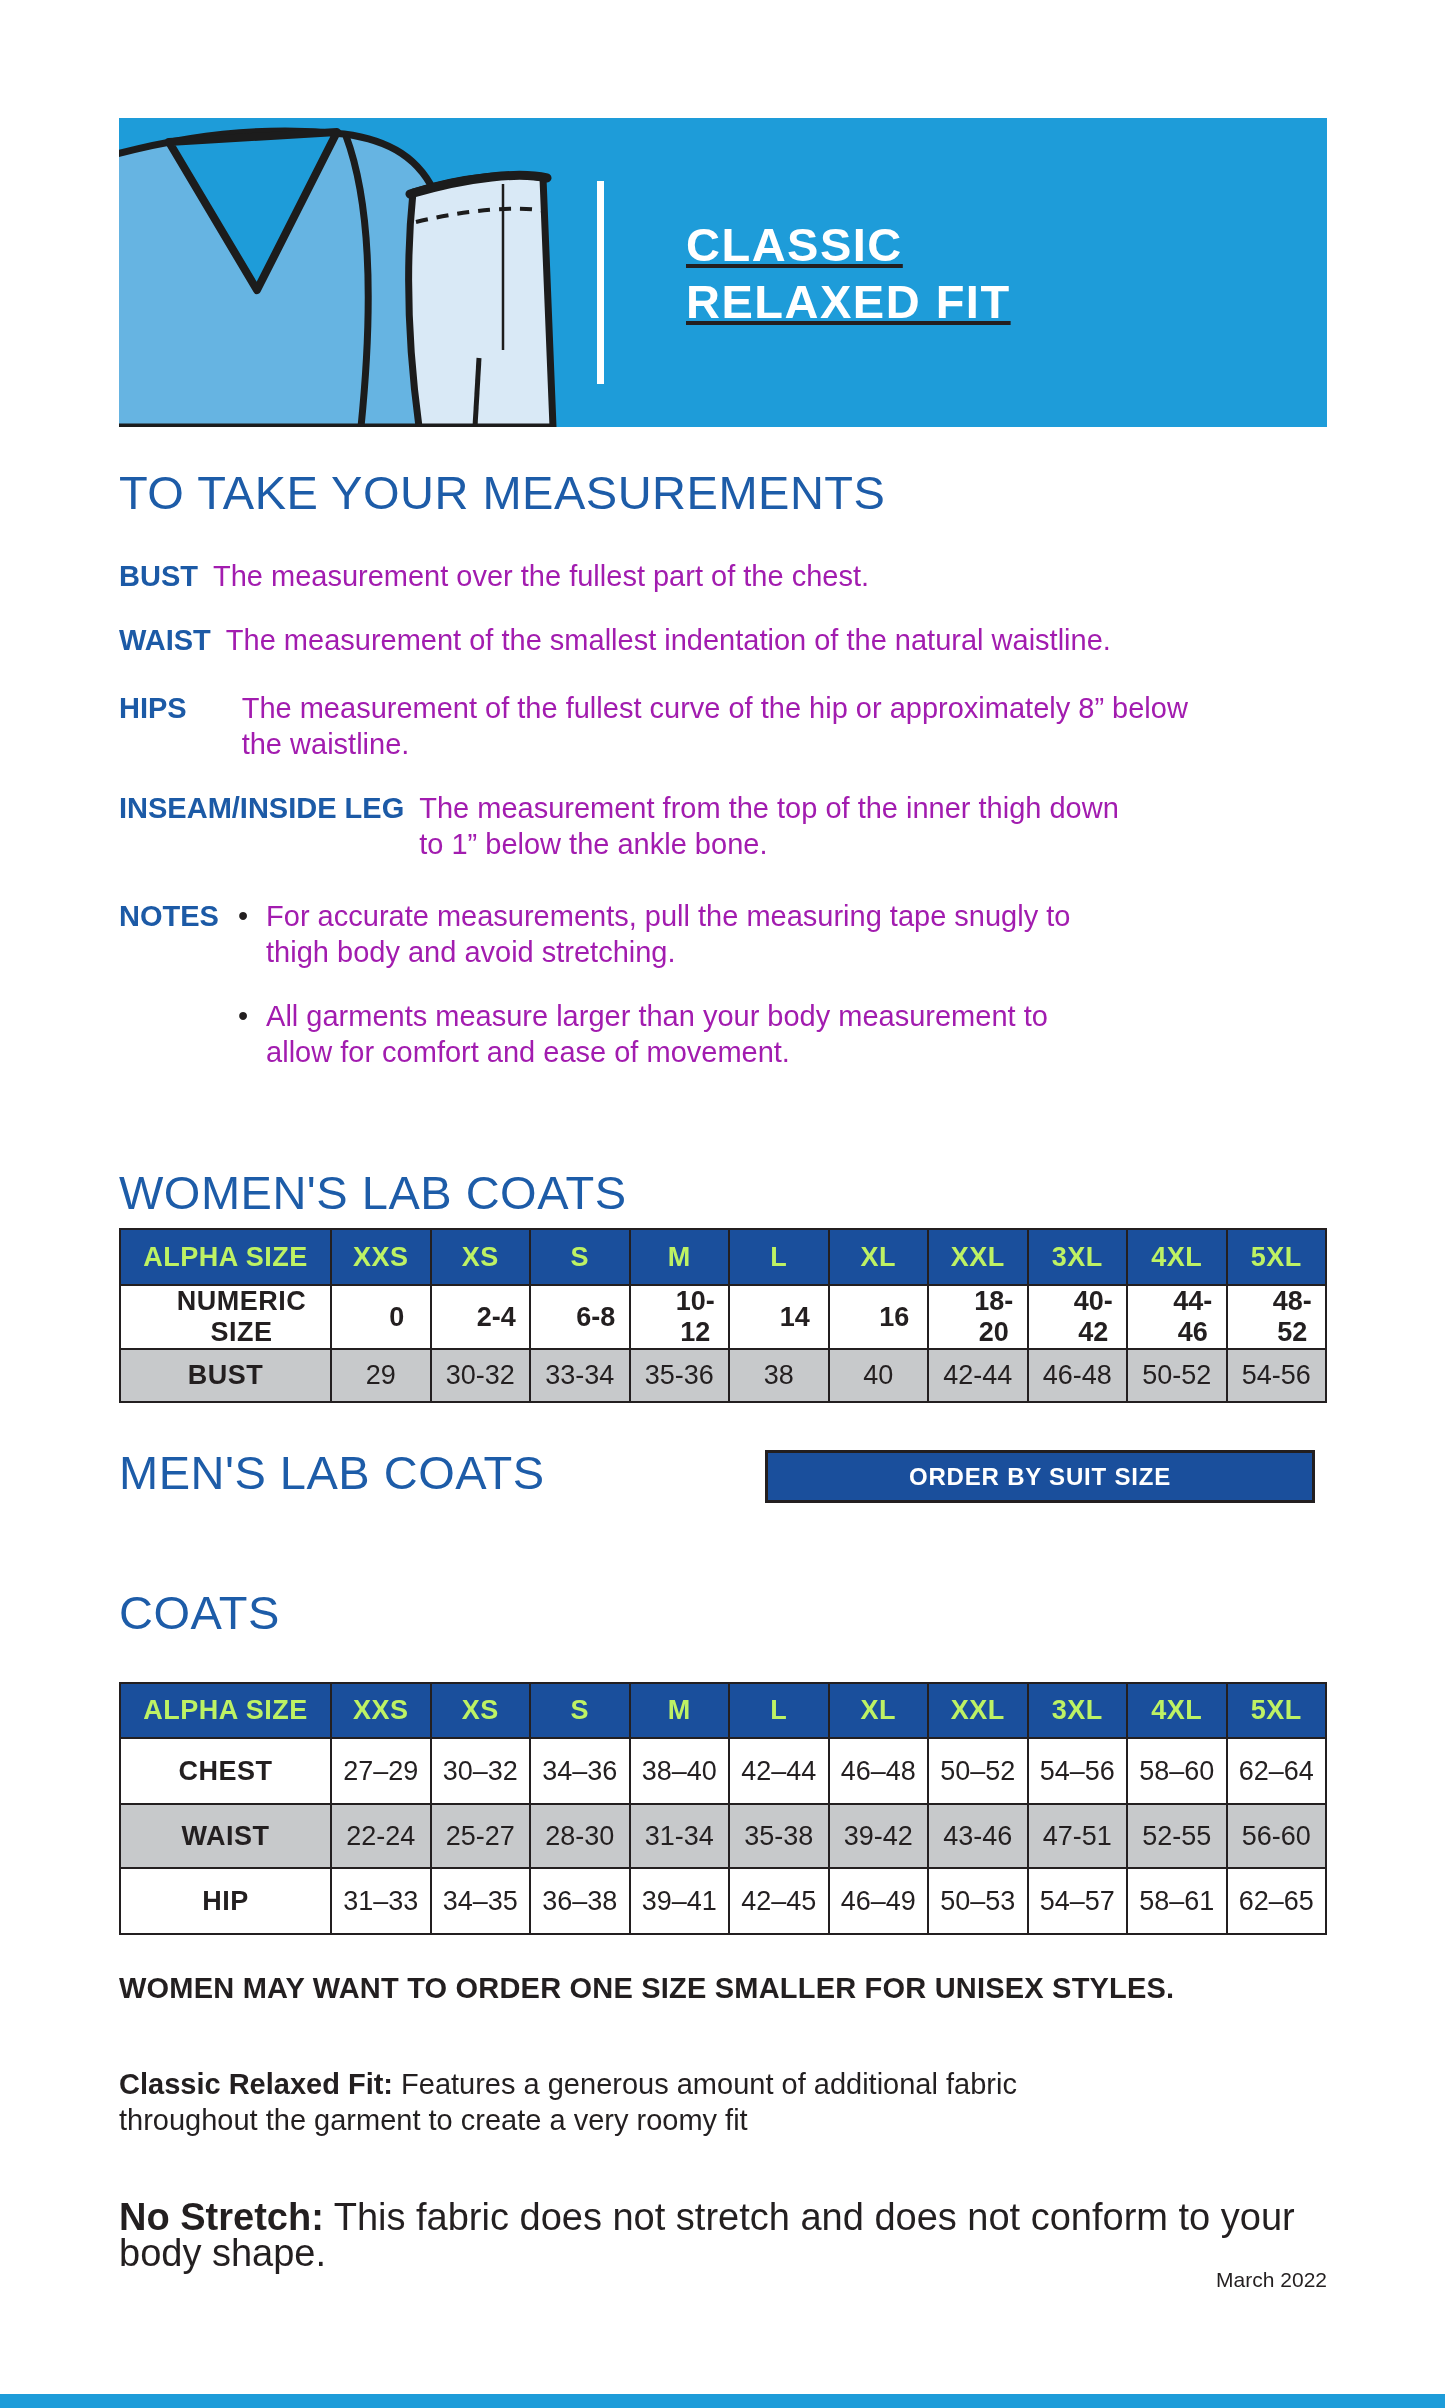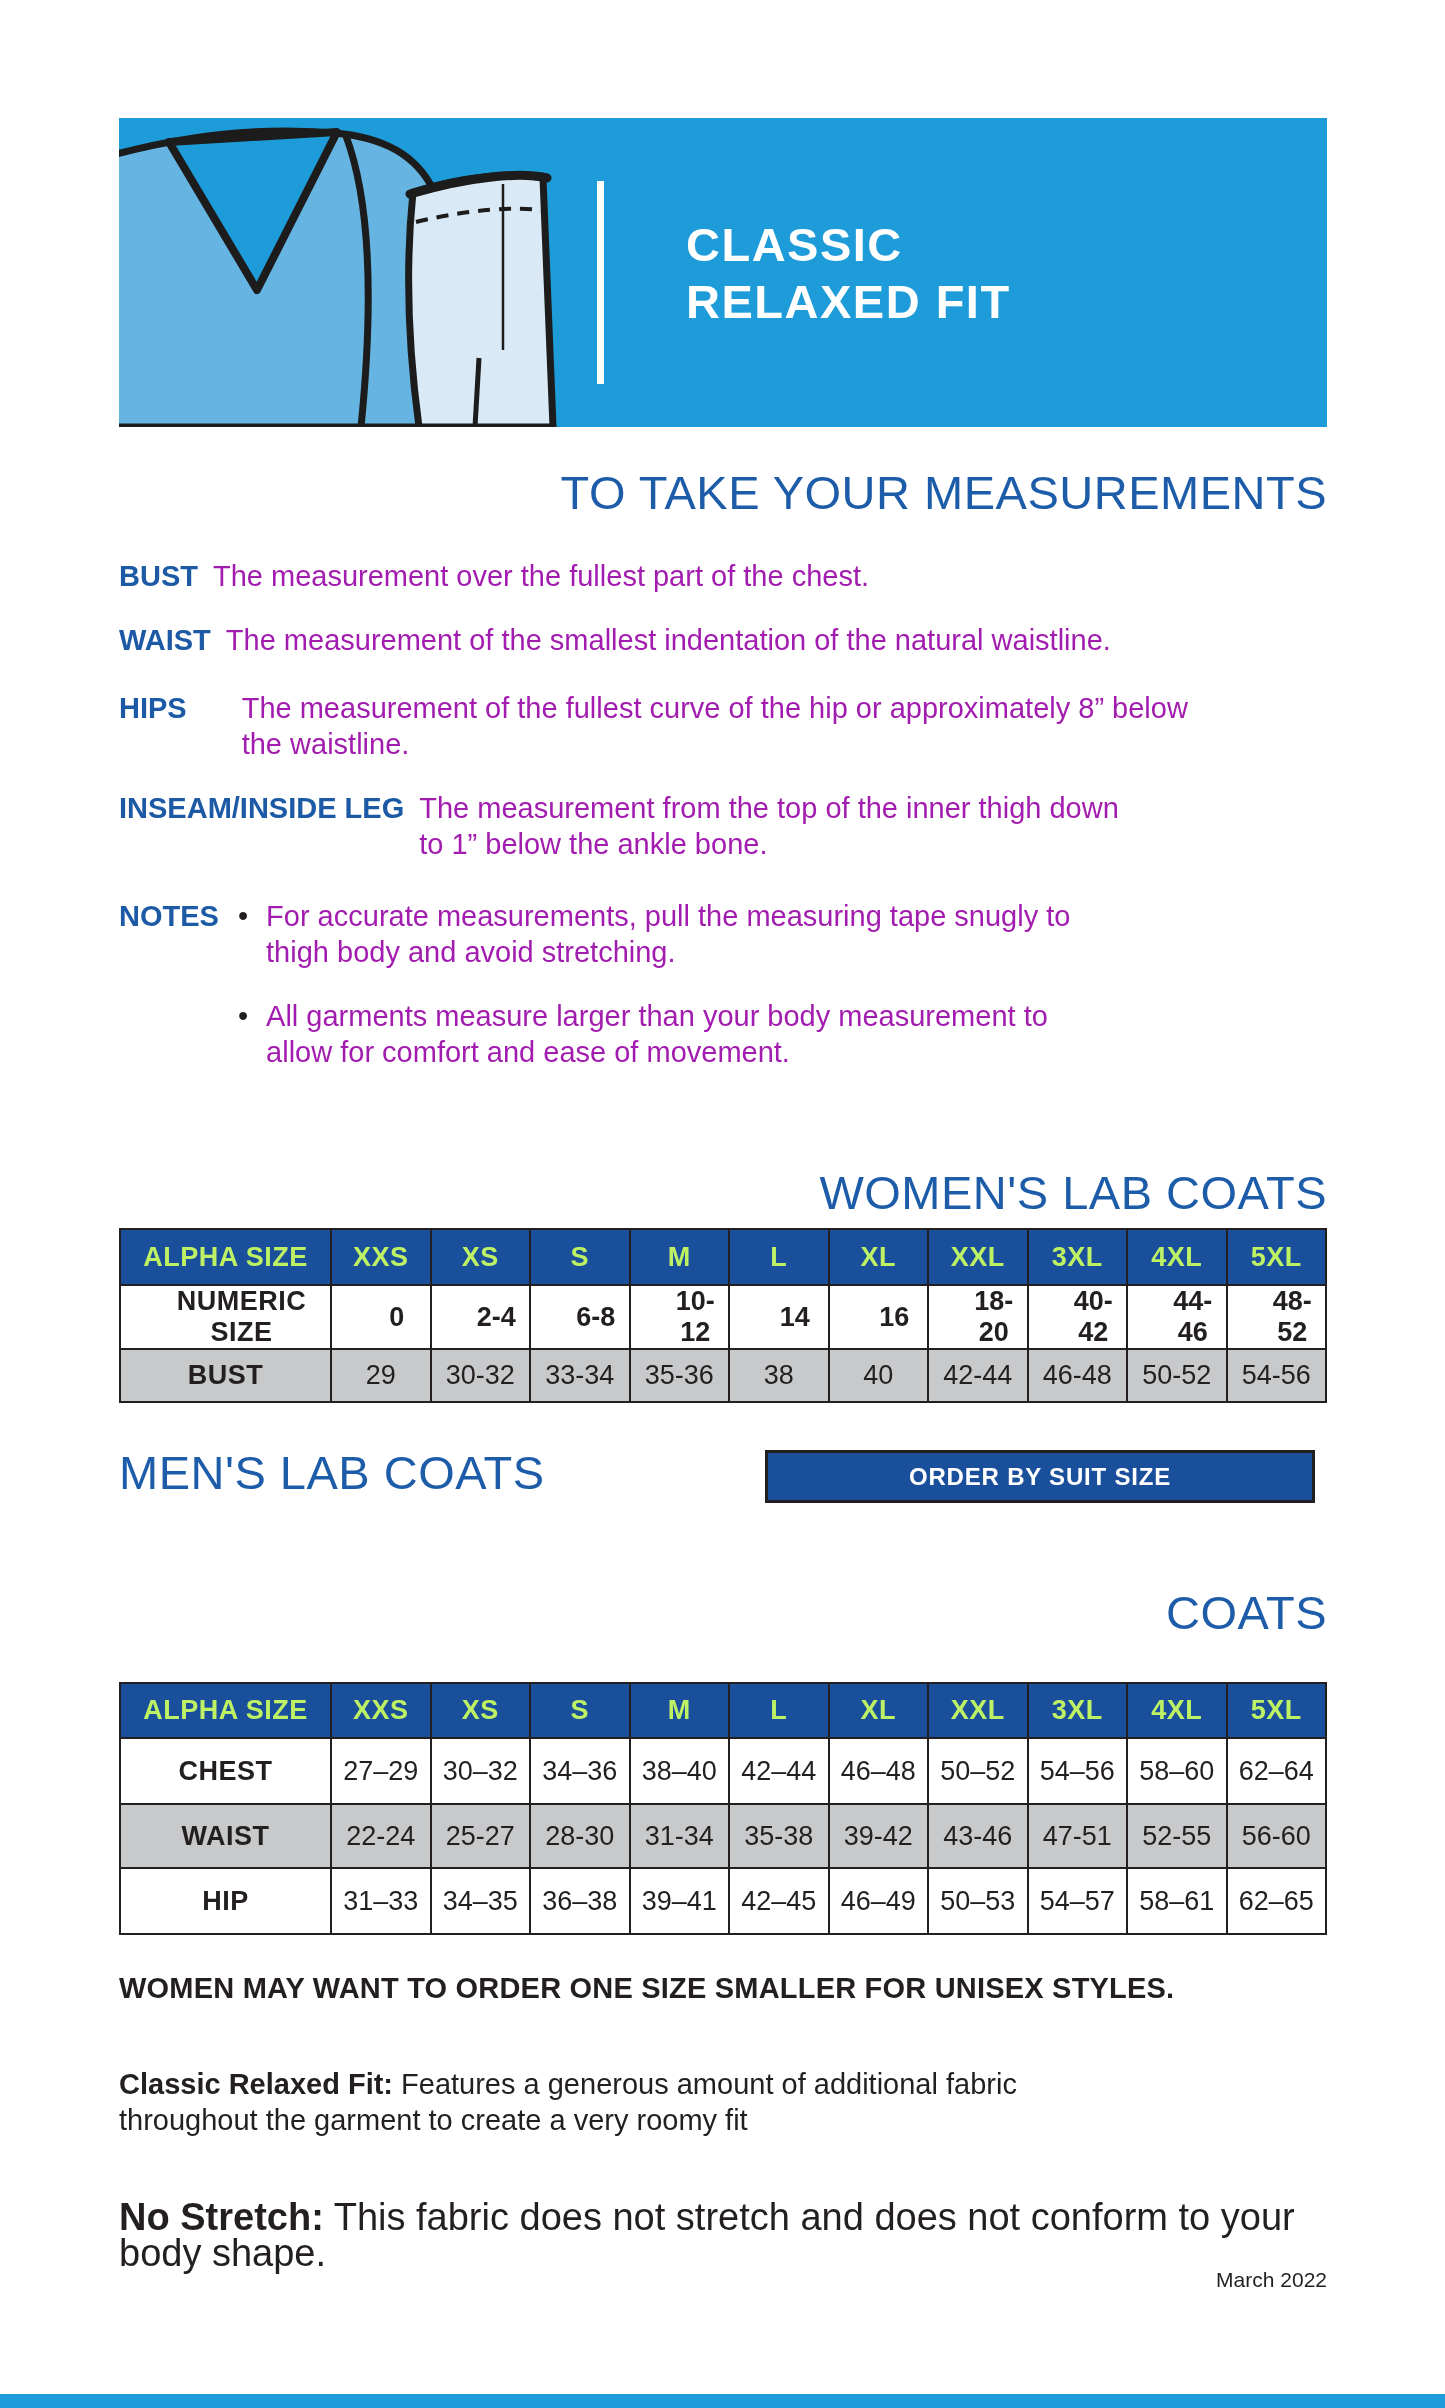--- a/index.html
+++ b/index.html
@@ -7,31 +7,30 @@
     position:relative; width:1445px; height:2408px; background:#ffffff;
     font-family:"Liberation Sans", sans-serif; color:#231f20; overflow:hidden;
   }
   .content{position:absolute; left:119px; width:1208px;}
 
   
   .banner{top:118px; height:309px; background:#1e9cd9; overflow:hidden;}
   .banner svg{position:absolute; left:0; top:0;}
   .banner-text{
     position:absolute; left:567px; top:0; height:309px;
-    display:flex; flex-direction:column; justify-content:center;
+    display:flex; flex-direction:column; justify-content:center;text-decoration:underline;
   }
   .banner-text .line{
     color:#ffffff; font-size:47px; font-weight:bold; letter-spacing:1.5px; line-height:57px;
   }
 
   
   .h-section{
     font-size:47px; font-weight:400; color:#1d5ca8; letter-spacing:0.5px; line-height:50px;
     white-space:nowrap;
-    text-align:right;
   }
 
   
   .meas{top:558px;}
   .m-item{display:flex; align-items:flex-start; font-size:29px; line-height:36px;}
   .m-label{color:#1c5aa6; font-weight:bold; white-space:nowrap; margin-right:15px;}
   .m-text{color:#a21caf;}
   .mt-hips{max-width:960px;margin-left:40px;}
   .mt-inseam{max-width:700px;}
   .notes-list{display:flex; flex-direction:column;}

